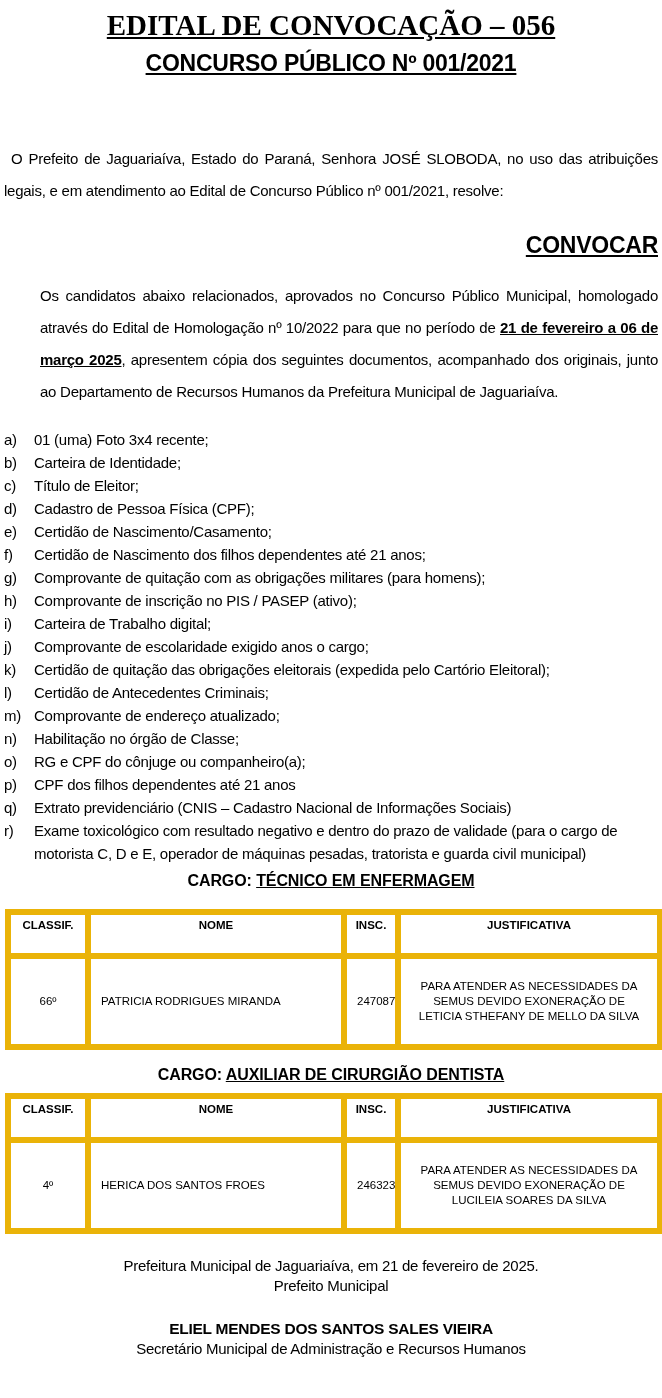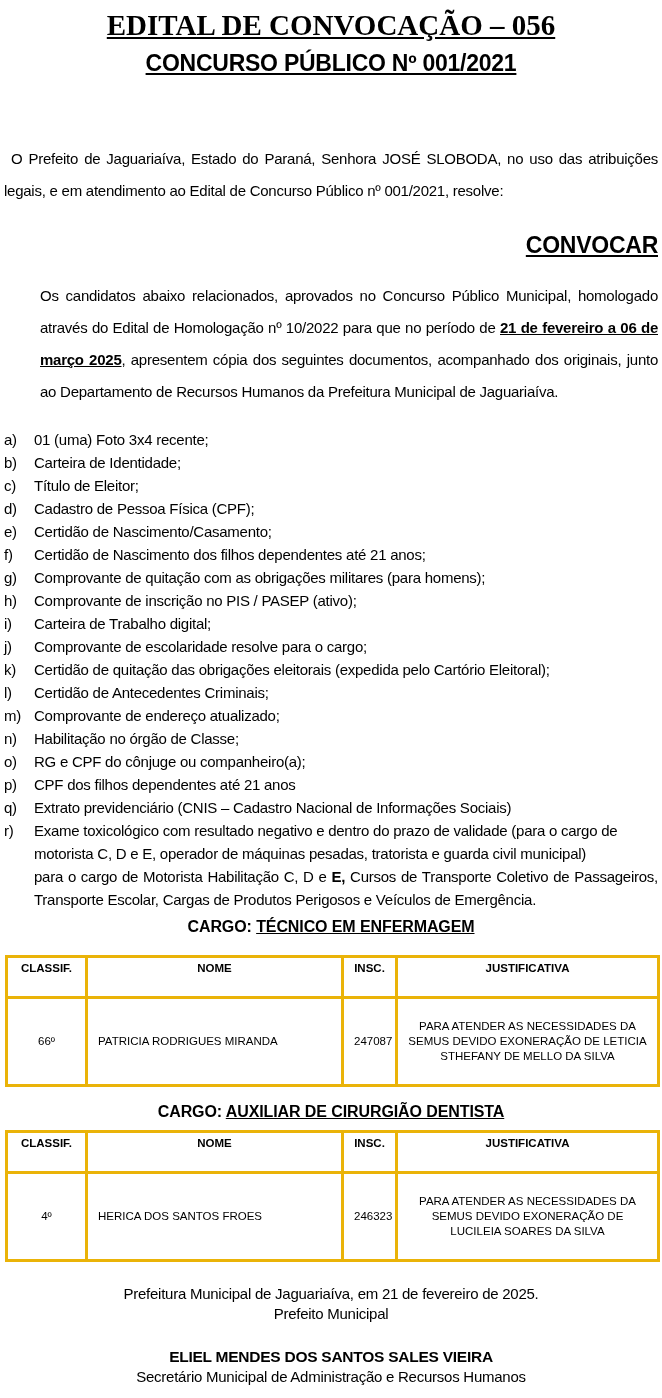--- a/index.html
+++ b/index.html
@@ -72,21 +72,21 @@
   .cargo-heading.second { margin-top: 15px; }
   .cargo-role { text-decoration: underline; }
   table.cargo-table {
     border-collapse: collapse;
     width: 652px;
     margin: 19px 0 0 1px;
     table-layout: fixed;
   }
   table.cargo-table.second { margin-top: 9px; }
   .cargo-table th, .cargo-table td {
-    border: 3px solid #eab308;
+    border: 6px solid #eab308;
     font-size: 11.5px;
     letter-spacing: 0;
     text-align: center;
   }
   .cargo-table th {
     height: 33px;
     vertical-align: top;
     padding-top: 4px;
     font-weight: bold;
   }
@@ -158,21 +158,21 @@
     <div class="doc-item">
       <span class="doc-label">h)</span>
       <span class="doc-text">Comprovante de inscrição no PIS / PASEP (ativo);</span>
     </div>
     <div class="doc-item">
       <span class="doc-label">i)</span>
       <span class="doc-text">Carteira de Trabalho digital;</span>
     </div>
     <div class="doc-item">
       <span class="doc-label">j)</span>
-      <span class="doc-text">Comprovante de escolaridade resolve para o cargo;</span>
+      <span class="doc-text">Comprovante de escolaridade exigido anos o cargo;</span>
     </div>
     <div class="doc-item">
       <span class="doc-label">k)</span>
       <span class="doc-text">Certidão de quitação das obrigações eleitorais (expedida pelo Cartório Eleitoral);</span>
     </div>
     <div class="doc-item">
       <span class="doc-label">l)</span>
       <span class="doc-text">Certidão de Antecedentes Criminais;</span>
     </div>
     <div class="doc-item">
@@ -192,21 +192,20 @@
       <span class="doc-text">CPF dos filhos dependentes até 21 anos</span>
     </div>
     <div class="doc-item">
       <span class="doc-label">q)</span>
       <span class="doc-text">Extrato previdenciário (CNIS – Cadastro Nacional de Informações Sociais)</span>
     </div>
     <div class="doc-item">
       <span class="doc-label">r)</span>
       <span class="doc-text">
         <div>Exame toxicológico com resultado negativo e dentro do prazo de validade (para o cargo de motorista C, D e E, operador de máquinas pesadas, tratorista e guarda civil municipal)</div>
-        <div class="cont"><span>para o cargo de Motorista Habilitação C, D e </span><span class="bold">E,</span><span> Cursos de Transporte Coletivo de Passageiros, Transporte Escolar, Cargas de Produtos Perigosos e Veículos de Emergência.</span></div>
       </span>
     </div>
   </div>
 
   <div class="cargo-heading"><span>CARGO: </span><span class="cargo-role">TÉCNICO EM ENFERMAGEM</span></div>
 
   <table class="cargo-table">
     <colgroup>
       <col class="col-classif">
         <col class="col-nome">

